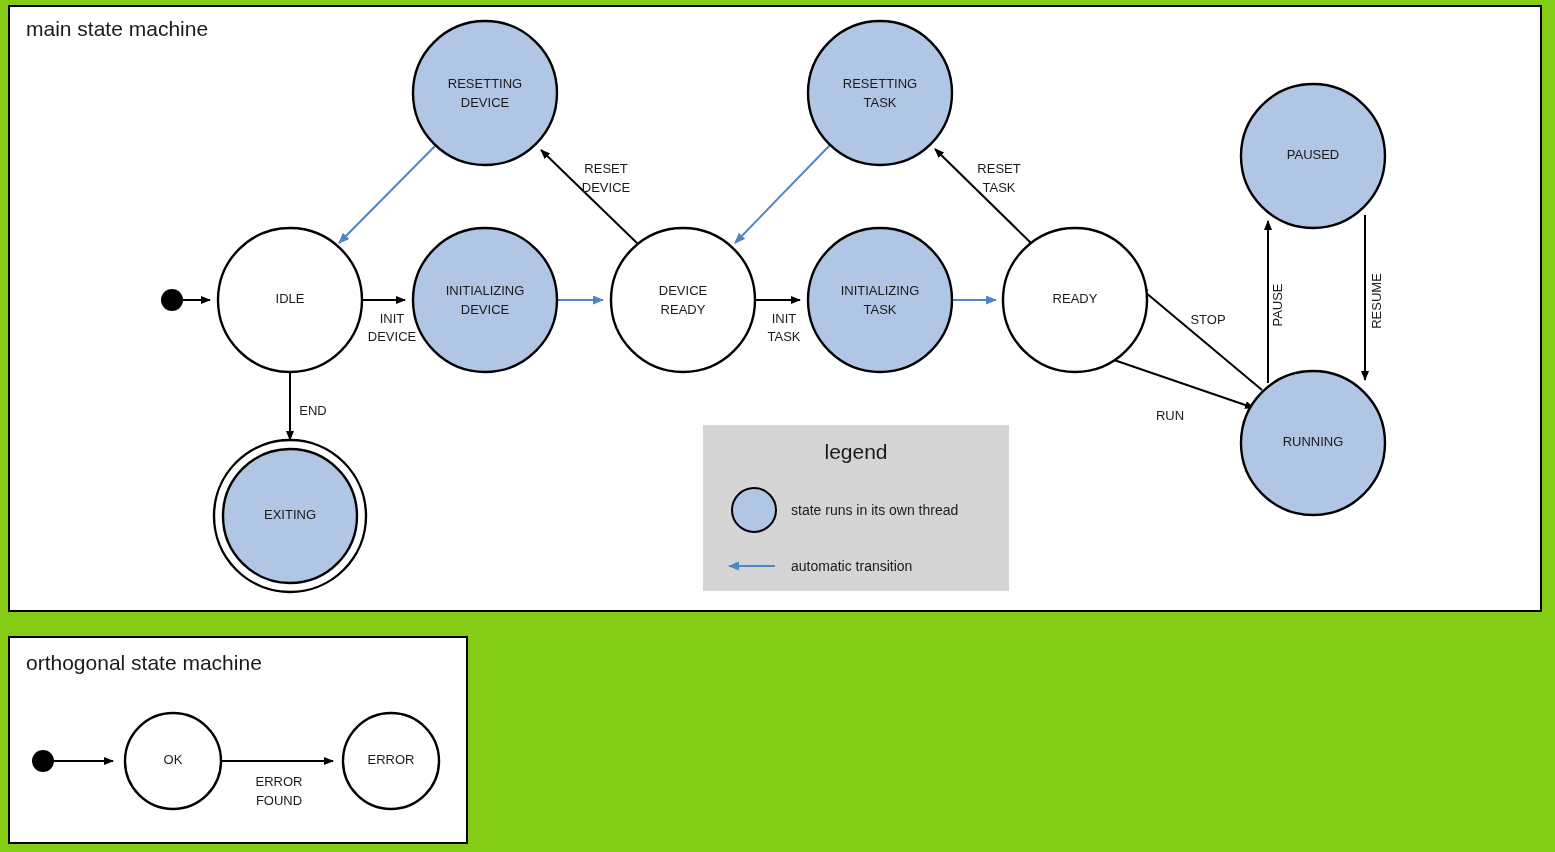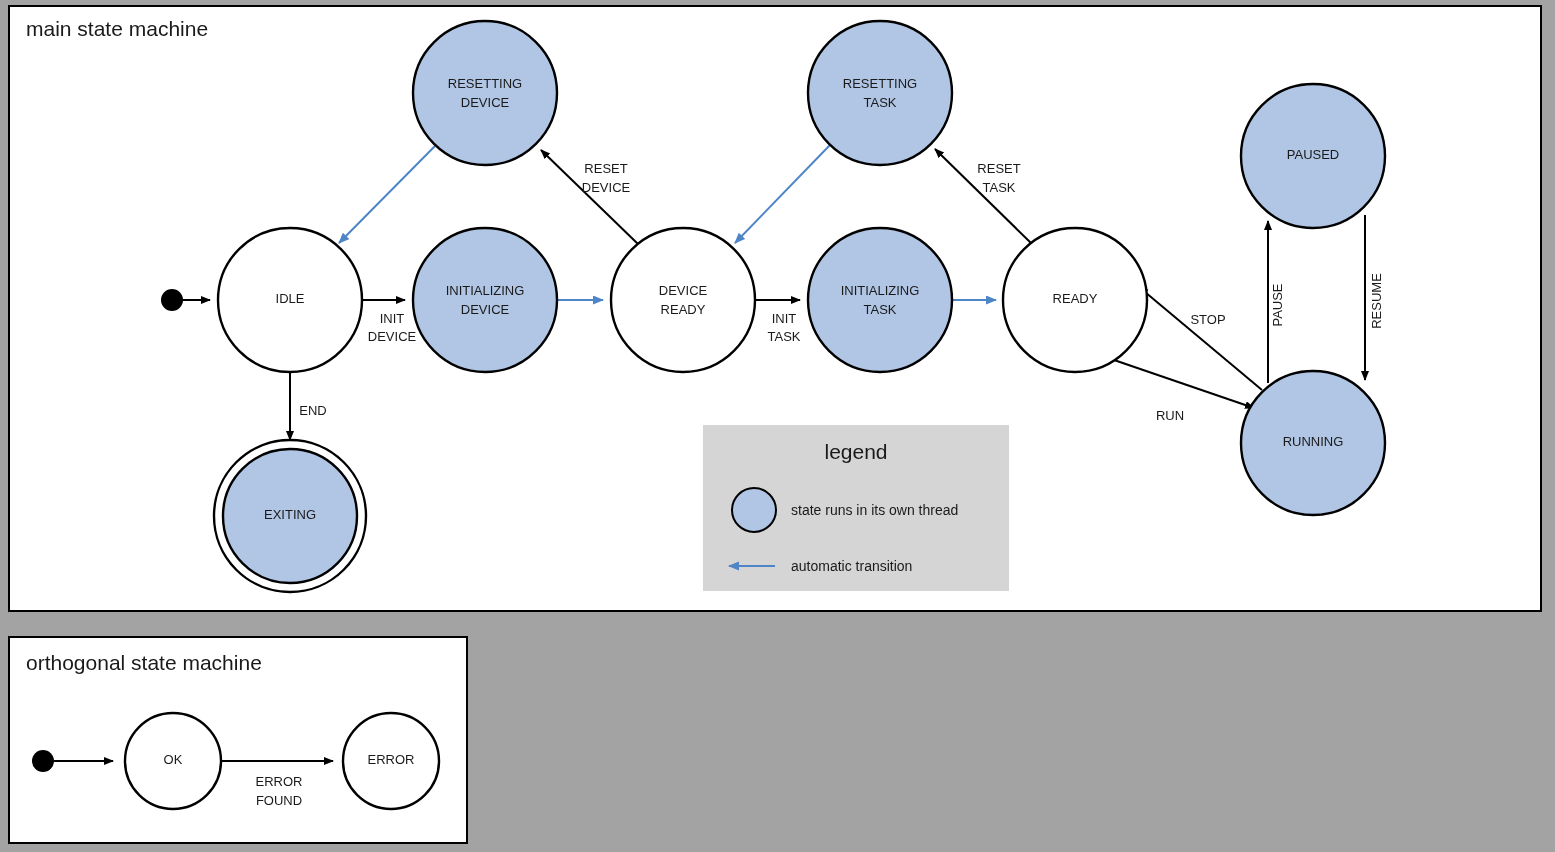--- a/index.html
+++ b/index.html
@@ -9,21 +9,21 @@
   }
   body {
     font-family: "Liberation Sans", sans-serif;
     color: #1a1a1a;
   }
   #canvas {
     position: relative;
     width: 1555px;
     height: 852px;
     overflow: hidden;
-    background: #a3a3a3;
+    background: #84cc16;
   }
   svg.diagram {
     position: absolute;
     left: 0;
     top: 0;
     width: 1555px;
     height: 852px;
   }
   .frame-rect {
     fill: #ffffff;

